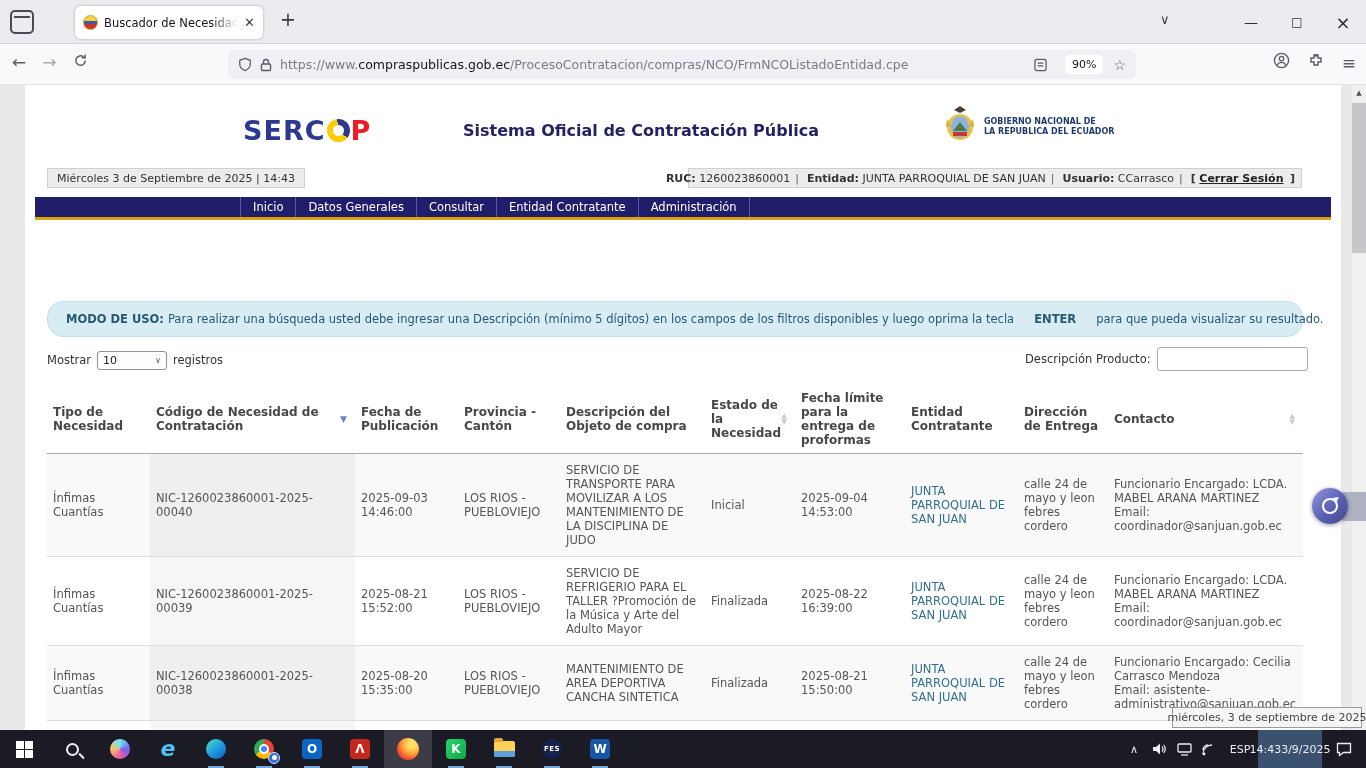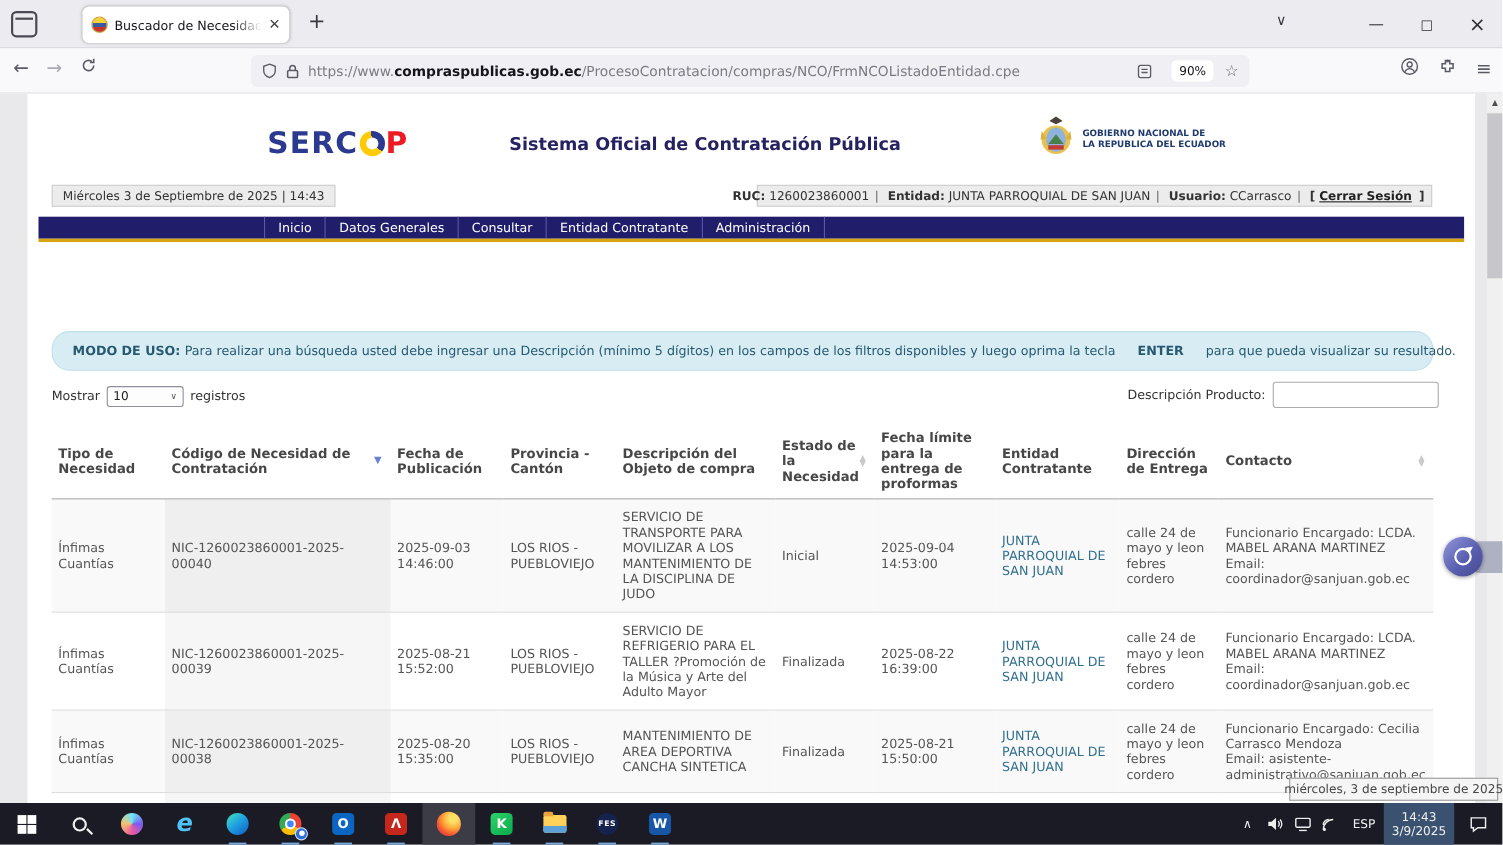--- a/index.html
+++ b/index.html
@@ -21,21 +21,21 @@
   .winctl { position:absolute; top:0; right:0; height:44px; display:flex; align-items:center; }
   .winbtn { width:46px; text-align:center; color:#2f2f35; font-size:14px; }
 
   .toolbar { position:absolute; left:0; top:44px; width:1366px; height:41px; background:#f9f9fb; border-bottom:1px solid #e1e1e6; z-index:10; }
   .navbtns { position:absolute; left:12px; top:8px; display:flex; gap:16px; align-items:center; color:#5b5b66; }
   .navbtns span { font-size:17px; }
   .urlbar { position:absolute; left:228px; top:6px; width:908px; height:29px; background:#f0f0f4; border-radius:6px; display:flex; align-items:center; padding:0 10px; }
   .url-ico { margin-right:8px; display:flex; }
   .urltext { font-size:12.5px; white-space:nowrap; overflow:hidden; flex:1; }
   .urltext .dim { color:#7a7a84; }
-  .urltext .dom { color:#14141a; font-weight:bold; }
+  .urltext .dom { color:#14141a; font-weight:normal; }
   .zoom-pill { background:#fff; border-radius:4px; font-size:11px; color:#15141a; padding:3px 7px; margin:0 10px; }
   .star { font-size:14px; color:#5b5b66; }
   .tb-right { position:absolute; right:10px; top:8px; display:flex; gap:18px; align-items:center; color:#5b5b66; }
   .hamb { font-size:17px; }
 
   
   .page { position:absolute; left:0; top:85px; width:1366px; height:645px; background:#e9e9ec; overflow:hidden; }
   .card { position:absolute; left:25px; top:0; width:1316px; height:645px; background:#fff; overflow:hidden; }
 
   .sercop { position:absolute; left:218px; top:30px; font-size:27px; font-weight:bold; letter-spacing:1px; color:#2b3990; display:flex; align-items:center; }
@@ -128,21 +128,21 @@
   .ico-folder { width:21px; height:16px; position:relative; background:#ffd159; border-radius:2px; }
   .ico-folder::before { content:''; position:absolute; left:0; top:-3px; width:9px; height:4px; background:#e8a33d; border-radius:2px 2px 0 0; }
   .ico-folder::after { content:''; position:absolute; left:0; bottom:0; width:21px; height:6px; background:#5ca0d8; border-radius:0 0 2px 2px; }
   .ico-fes { background:#16224e; font-size:7px; letter-spacing:.5px;border-radius:10px; }
   .ico-word { background:#1856a8; font-size:12px; }
   .tray { position:absolute; right:0; top:0; height:38px; display:flex; align-items:stretch; }
   .tray-item { display:flex; align-items:center; justify-content:center; color:#eee; }
   .t-chev { width:26px; font-size:11px; }
   .t-ico { width:25px; }
   .t-lang { width:36px; font-size:11px; }
-  .t-clock { width:64px; flex-direction:column; font-size:11px; line-height:13px; background:#3a5170; }
+  .t-clock { width:64px; flex-direction:row; font-size:11px; line-height:13px; background:#3a5170; }
   .t-action { width:44px; }
 
   input { font-family:"DejaVu Sans",sans-serif; }
 </style>
 </head>
 <body>
 
 <div class="tabbar">
   <div class="fxview"></div>
   <div class="tab">

